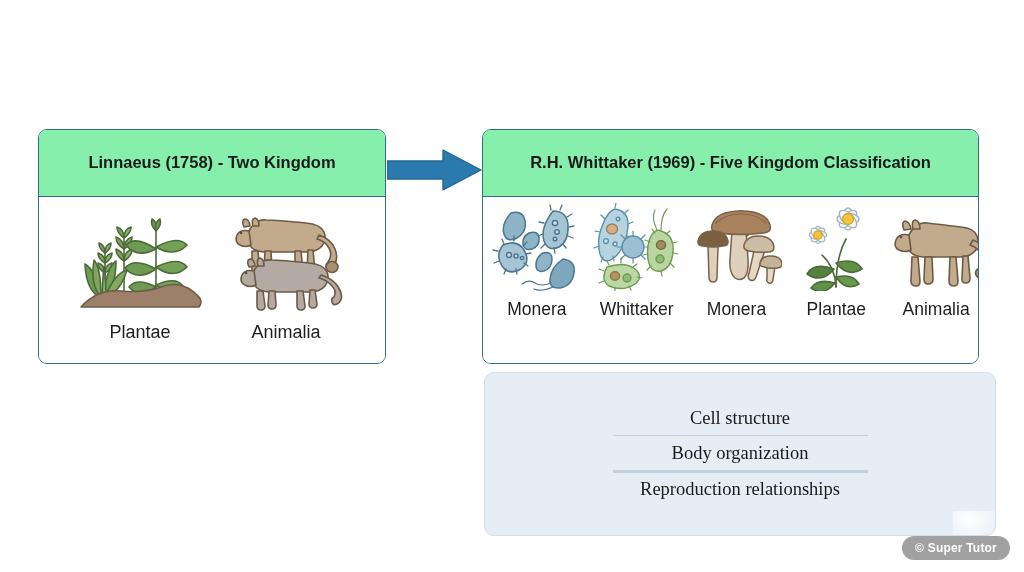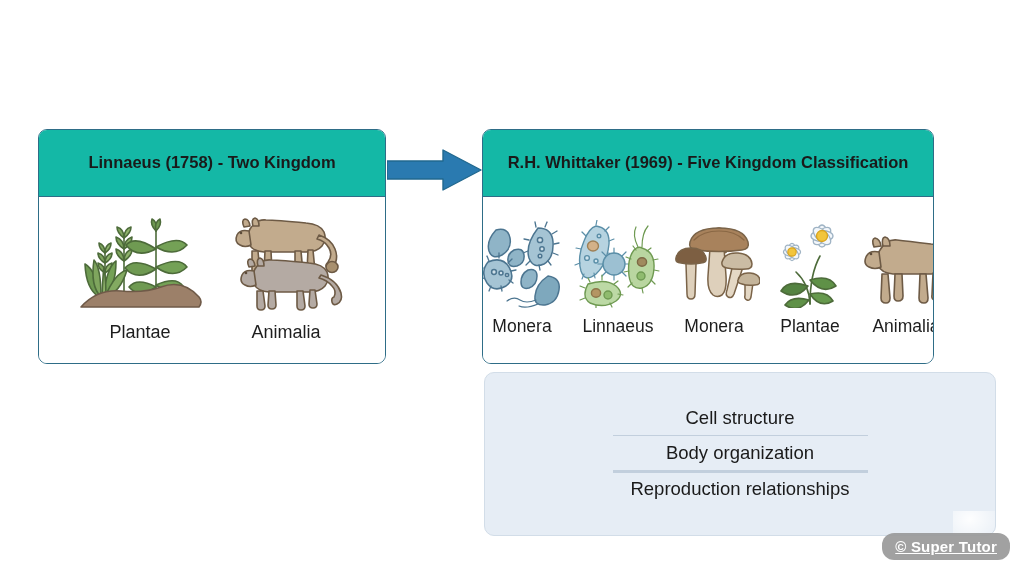--- a/index.html
+++ b/index.html
@@ -20,21 +20,21 @@
   .card {
     position: absolute;
     box-sizing: border-box;
     border: 1.6px solid #2e6d87;
     border-radius: 9px;
     background: #ffffff;
     overflow: hidden;
   }
   .card-header {
     box-sizing: border-box;
-    background: #14b8a6;
+    background: #86efac;
     border-bottom: 1.6px solid #2e6d87;
     text-align: center;
     display: flex;
     flex-direction: column;
     align-items: center;
     justify-content: center;
   }
   .card-header .line {
     line-height: 1.28;
     white-space: nowrap;
@@ -95,49 +95,50 @@
     left: 387px;
     top: 148px;
     width: 96px;
     height: 44px;
   }
 
   
   #card-whittaker {
     left: 482px;
     top: 129px;
-    width: 452px;
+    width: 497px;
     height: 235px;
   }
   #card-whittaker .card-header {
     height: 67px;
     font-size: 16.5px;
     padding: 0 8px;
   }
-  #card-whittaker .card-body { height: 166px; margin-top: 17px; }
+  #card-whittaker .card-body { height: 166px; }
   #card-whittaker .kingdom-row { padding: 6px 6px 0 6px; gap: 4px; }
   #card-whittaker .kingdom { width: 96px; }
   #card-whittaker .kingdom .kname { margin-top: 6px; font-size: 17.5px; }
 
   
   #criteria-panel {
     position: absolute;
     left: 484px;
     top: 372px;
     width: 512px;
     height: 164px;
     box-sizing: border-box;
     background: #e6edf5;
     border: 1px solid #d2dde8;
     border-radius: 10px;
     display: flex;
     flex-direction: column;
     align-items: center;
     justify-content: center;
     overflow: hidden;
+    font-family: Liberation Serif, serif;
   }
   #criteria-panel::after {
     content: "";
     position: absolute;
     right: -14px;
     bottom: -16px;
     width: 56px;
     height: 40px;
     background: radial-gradient(ellipse at 30% 20%, rgba(255,255,255,0.95) 0%, rgba(255,255,255,0.0) 68%);
     pointer-events: none;
@@ -156,27 +157,26 @@
     background: #c2cfdd;
   }
 
   
   #watermark {
     position: absolute;
     right: 14px;
     bottom: 12px;
     background: #9a9a9a;
     color: #ffffff;
-    font-size: 15px;
+    font-size: 12px;
     font-weight: bold;
     border-radius: 12px;
     padding: 5px 13px;
     letter-spacing: 0.2px;
     opacity: 0.92;
-    text-decoration: underline;
   }
 </style>
 </head>
 <body>
 
 <div class="card" id="card-linnaeus">
 
   <div class="card-header">
     <div class="line">
       <span class="hdr-bold">Linnaeus (1758) - Two Kingdom</span>
@@ -414,21 +414,21 @@
                     <path d="M24 85 l0 4"></path>
                   <path d="M13 78 l-5 2"></path>
                     <path d="M13 68 l-5 -2"></path>
                 </g>
                 <ellipse cx="24" cy="73" rx="4.6" ry="4.2" fill="#b49563" stroke="#8d7549"></ellipse>
                 <circle cx="36" cy="75" r="4" fill="#8fbb6e"></circle>
               </g>
             </g>
           </svg>
         </span>
-        <span class="kname">Linnaeus</span>
+        <span class="kname">Whittaker</span>
       </div>
 
       <div class="kingdom">
         <span class="art">
           <svg width="92" height="88" viewBox="0 0 92 88" xmlns="http://www.w3.org/2000/svg">
             <g stroke="#7a6348" stroke-width="1.5" stroke-linejoin="round" stroke-linecap="round">
 
               <path d="M42 28 q0 -19 9 -20 q9 1 9 20 q0 6 -9 6 q-9 0 -9 -6 Z" fill="#d3c2ab"></path>
               <path d="M42 28 l-2 28 q-1 14 5 19 q4 3 9 0 q5 -5 4 -19 l-2 -28 Z" fill="#ded0bb"></path>
               <path d="M22 22 q4 -14 29 -14 q25 0 29 14 q2 7 -6 8 q-23 3 -46 0 q-8 -1 -6 -8 Z" fill="#a8825c"></path>

